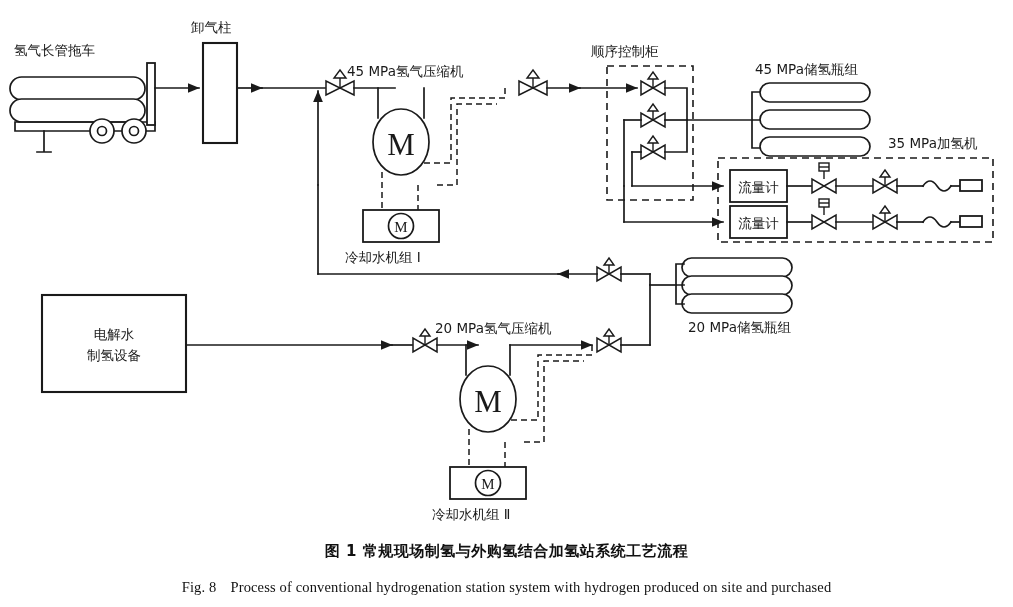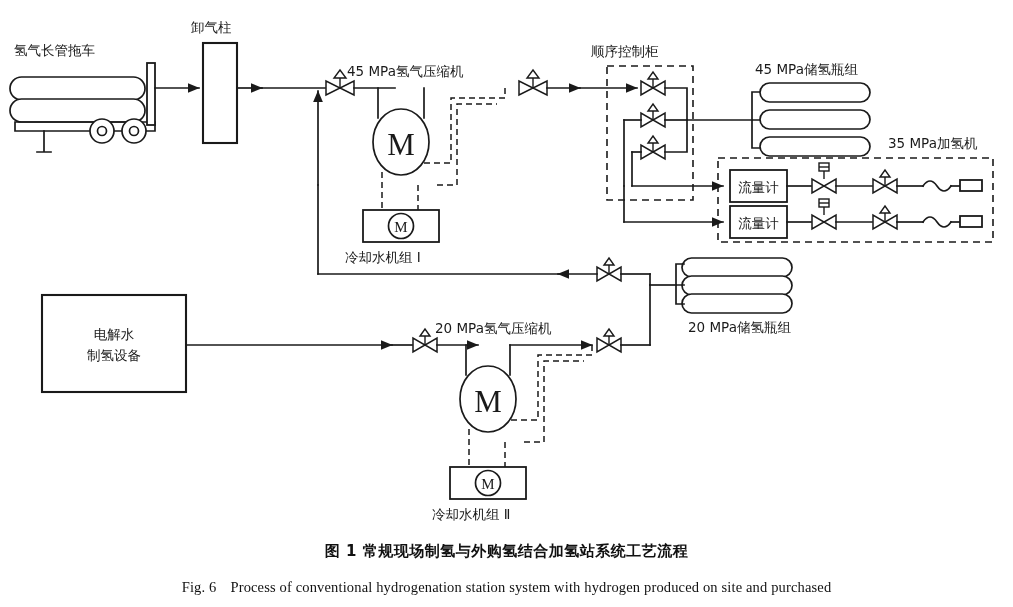--- a/index.html
+++ b/index.html
@@ -275,17 +275,17 @@
       <circle cx="488" cy="483" r="12.5" class="mcirc"></circle>
       <text x="488" y="489" text-anchor="middle" style="font-family:'Liberation Serif',serif;font-size:15px;fill:#1a1a1a;">M</text>
       <text x="432" y="519" class="cnlabel">冷却水机组 Ⅱ</text>
     </g>
 
   </svg>
 
   <div class="captions">
     <p class="cap-cn">图 1   常规现场制氢与外购氢结合加氢站系统工艺流程</p>
     <p class="cap-en">
-      <span class="fignum">Fig. 6</span><span>Process of conventional hydrogenation station system with hydrogen produced on site and purchased</span>
+      <span class="fignum">Fig. 8</span><span>Process of conventional hydrogenation station system with hydrogen produced on site and purchased</span>
     </p>
   </div>
 
 </div>
 
 </body></html>

